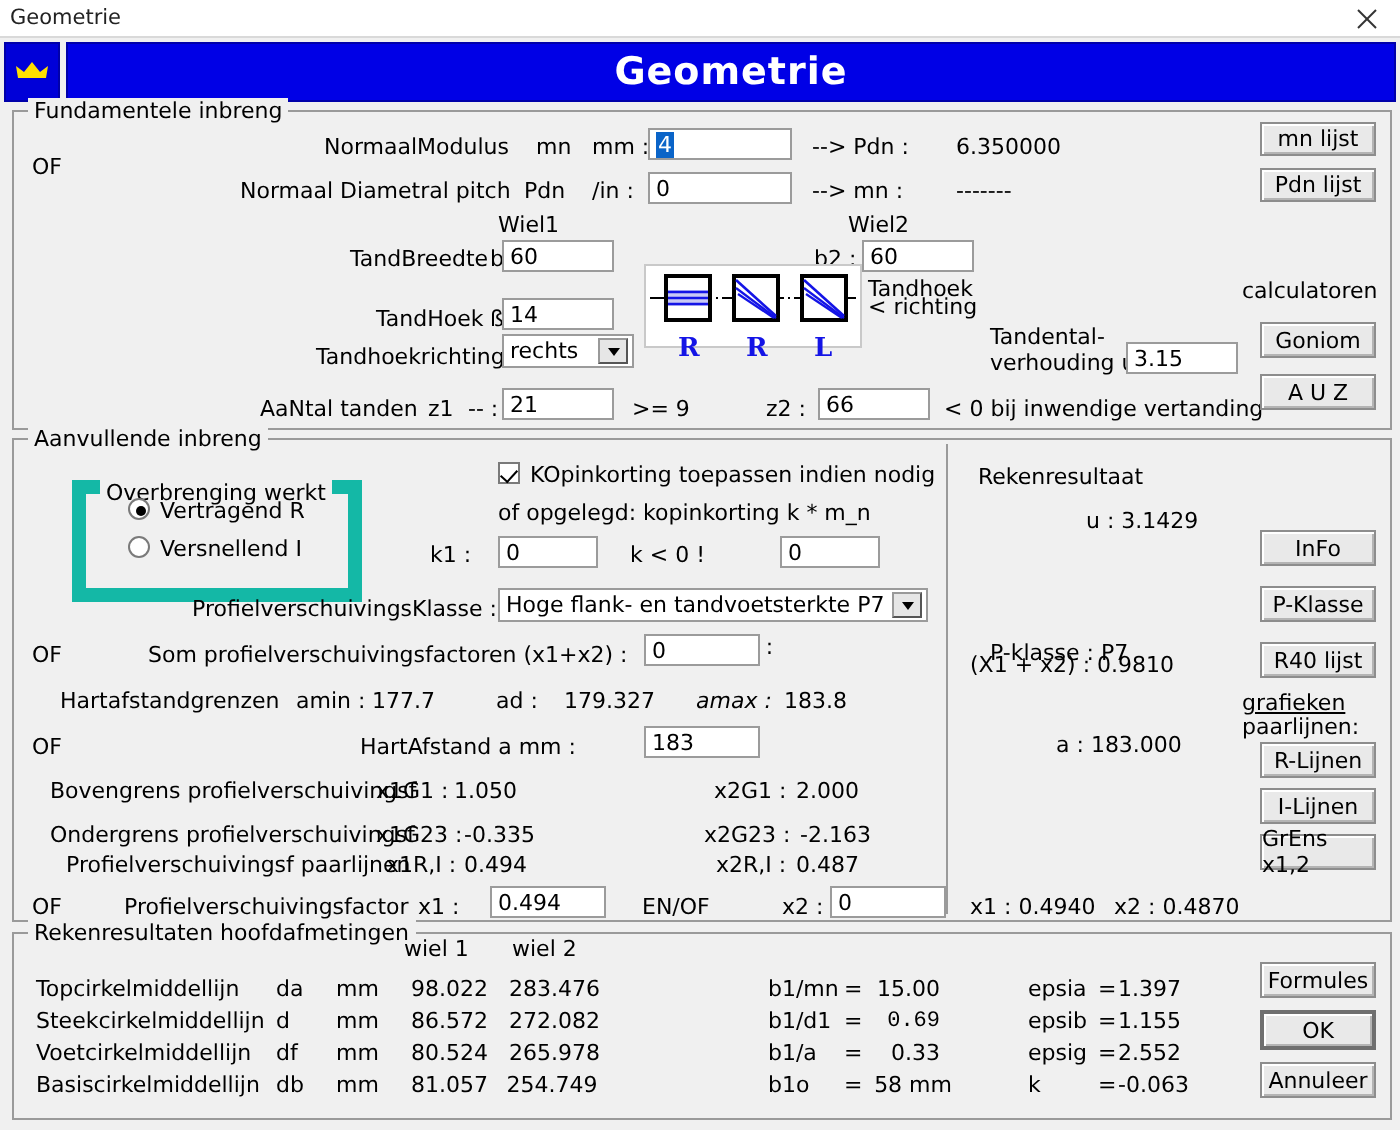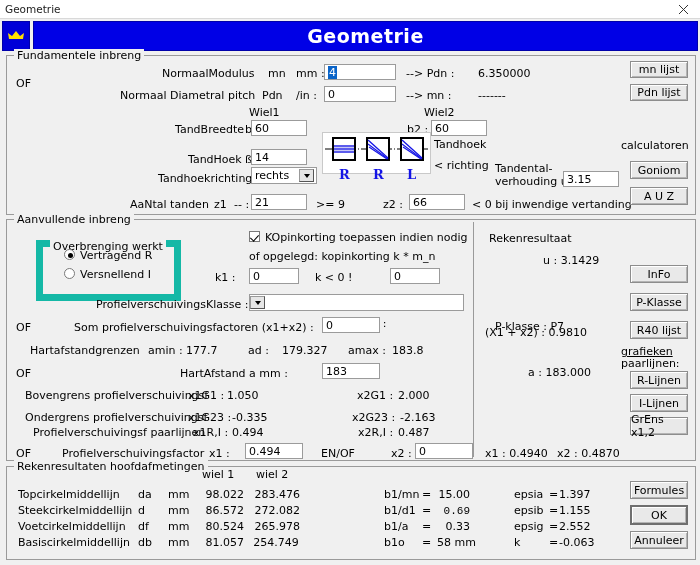--- a/index.html
+++ b/index.html
@@ -196,21 +196,21 @@
     <line x1="79" y1="7" x2="99" y2="25" stroke="#1414e6" stroke-width="1.3"></line>
     <line x1="79" y1="11" x2="99" y2="26" stroke="#1414e6" stroke-width="1.1"></line>
     <line x1="80" y1="14" x2="98" y2="26" stroke="#1414e6" stroke-width="1.1"></line>
   </svg>
 </div>
 <div class="helix-letter" style="left:339px;top:167px;">R</div>
 <div class="helix-letter" style="left:373px;top:167px;">R</div>
 <div class="helix-letter" style="left:407px;top:167px;">L</div>
 
 <div class="t" style="left:434px;top:139px;">Tandhoek</div>
-<div class="t" style="left:434px;top:160px;">&lt; richting</div>
+<div class="t" style="left:434px;top:148px;">&lt; richting</div>
 
 <div class="t" style="left:158px;top:173px;">Tandhoekrichting :</div>
 <div class="combo" style="left:251px;top:167px;width:66px;">
   <span class="val">rechts</span>
   <span class="arrow">
       <i></i>
     </span>
 </div>
 
 <div class="t" style="left:495px;top:163px;">Tandental-</div>
@@ -259,37 +259,38 @@
   <span>0</span>
 </div>
 <div class="t" style="left:315px;top:272px;">k &lt; 0 !</div>
 <div class="t" style="left:366px;top:272px;margin-top:46px;">k2 :</div>
 <div class="inp" style="left:390px;top:268px;width:50px;">
   <span>0</span>
 </div>
 
 <div class="t" style="left:96px;top:299px;">ProfielverschuivingsKlasse :</div>
 <div class="combo" style="left:249px;top:294px;width:215px;">
+  <span class="val">Hoge flank- en tandvoetsterkte  P7</span>
   <span class="arrow">
       <i></i>
     </span>
 </div>
 
 <div class="t" style="left:16px;top:322px;">OF</div>
 <div class="t" style="left:74px;top:322px;">Som profielverschuivingsfactoren   (x1+x2) :</div>
 <div class="inp" style="left:322px;top:317px;width:58px;">
   <span>0</span>
 </div>
 
 <div class="t" style="left:30px;top:345px;">Hartafstandgrenzen</div>
 <div class="t" style="left:148px;top:345px;">amin :</div>
 <div class="t" style="left:186px;top:345px;">177.7</div>
 <div class="t" style="left:248px;top:345px;">ad :</div>
 <div class="t" style="left:282px;top:345px;">179.327</div>
-<div class="t" style="left:348px;top:345px;">amax :</div>
+<div class="t" style="left:348px;top:345px;font-style:italic;">amax :</div>
 <div class="t" style="left:392px;top:345px;">183.8</div>
 
 <div class="t" style="left:16px;top:368px;">OF</div>
 <div class="t" style="left:180px;top:368px;">HartAfstand     a        mm :</div>
 <div class="inp" style="left:322px;top:363px;width:58px;">
   <span>183</span>
 </div>
 
 <div class="t" style="left:25px;top:390px;">Bovengrens profielverschuivingsf</div>
 <div class="t" style="left:188px;top:390px;">x1G1 :</div>

